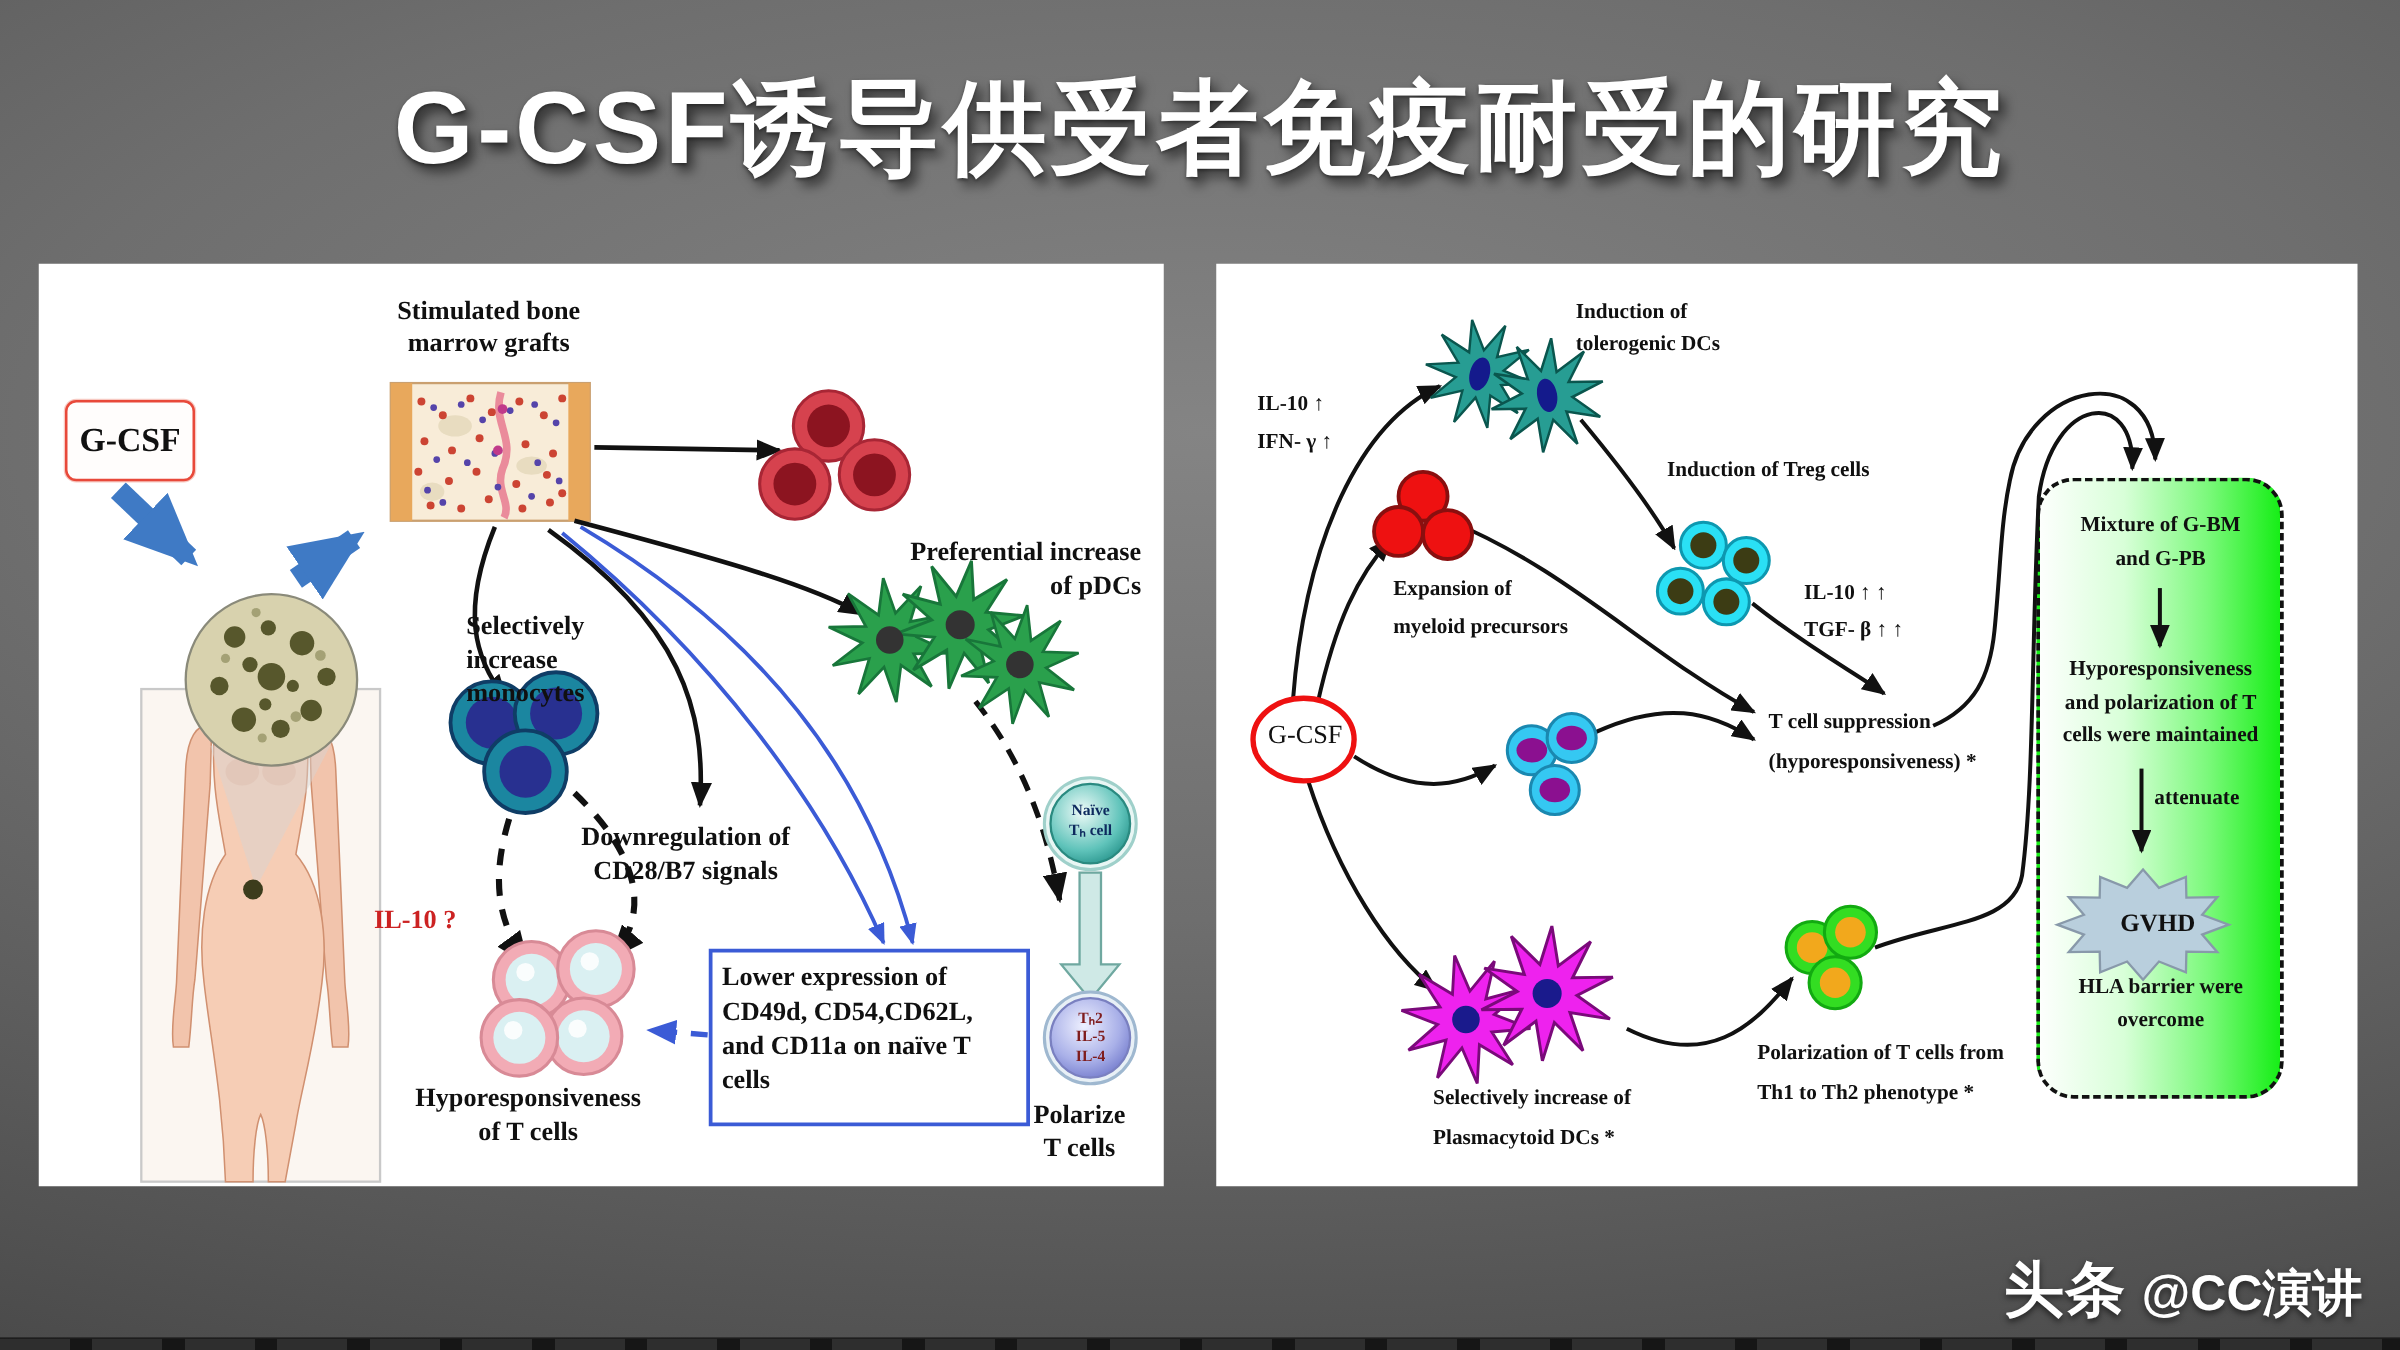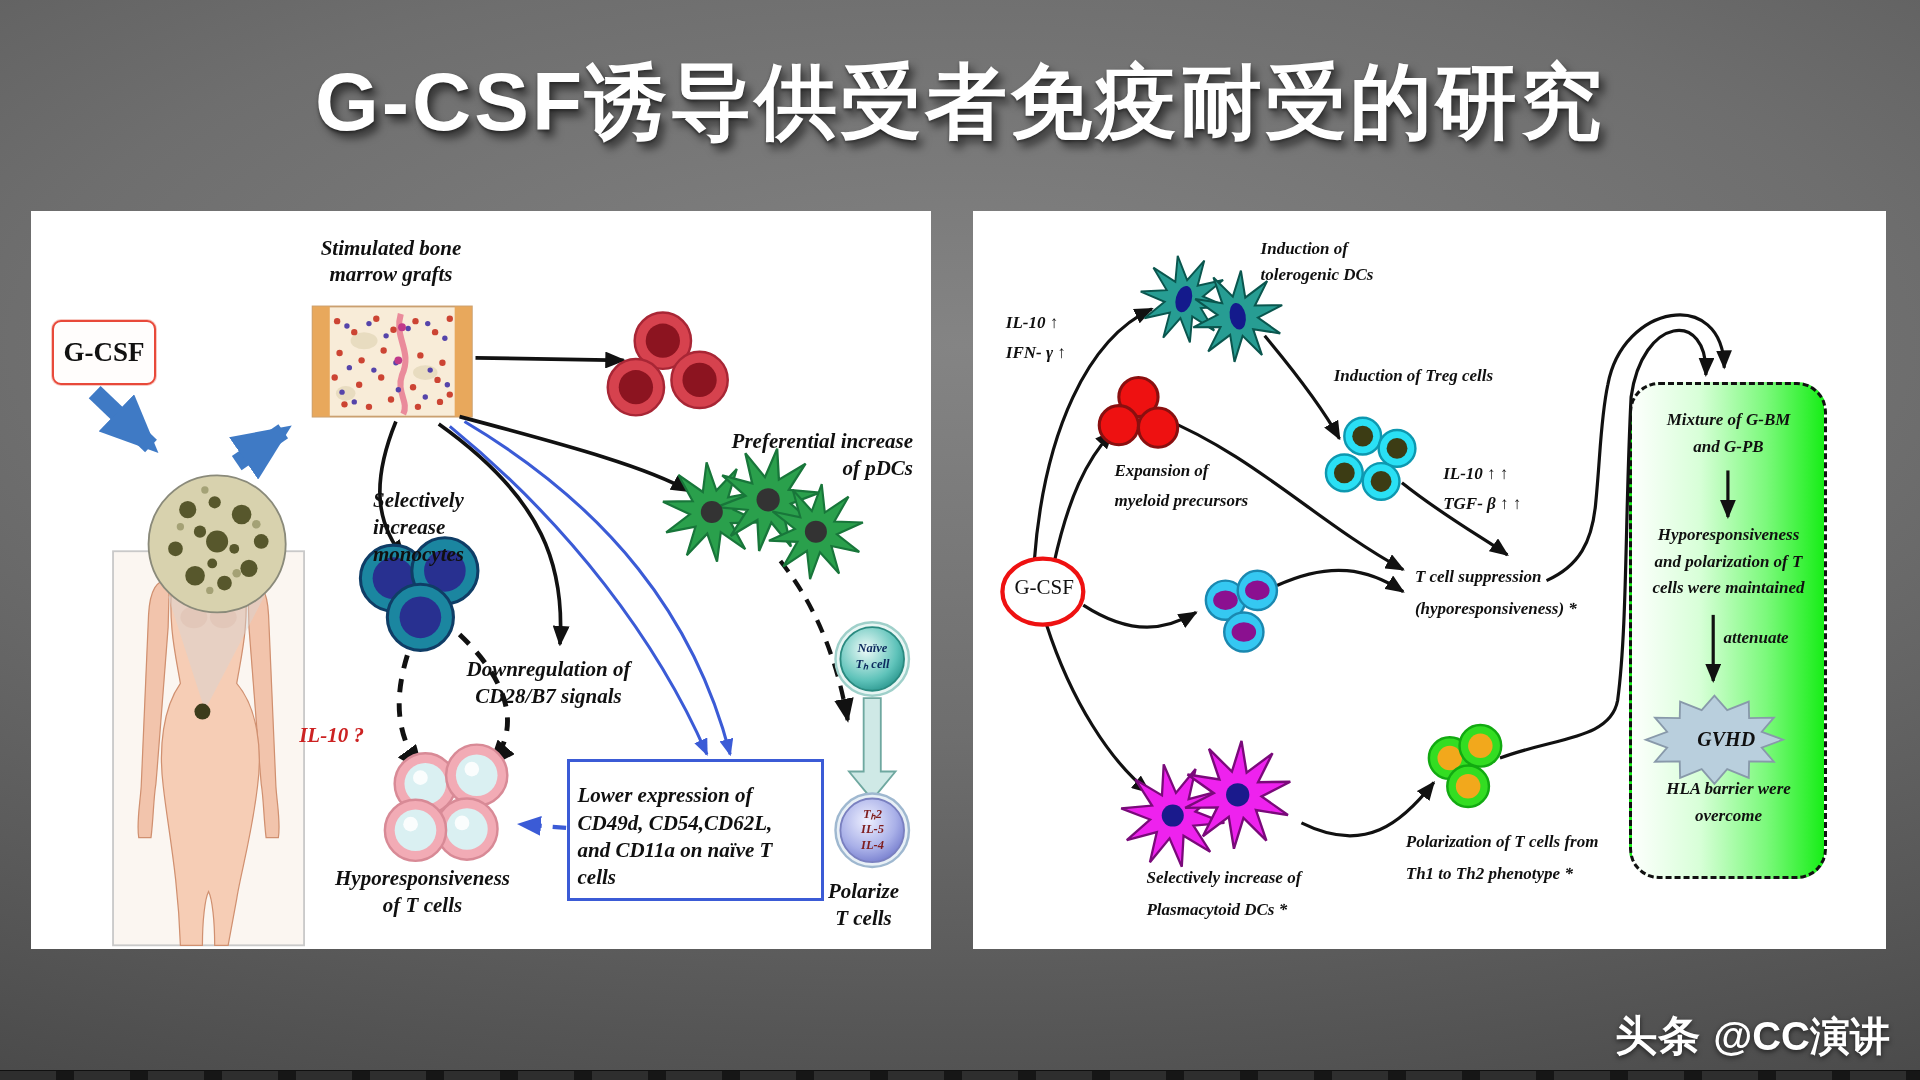--- a/index.html
+++ b/index.html
@@ -13,31 +13,31 @@
     color:#ffffff;font-size:82px;font-weight:800;letter-spacing:3px;
     text-shadow:5px 7px 9px rgba(0,0,0,.55),0 2px 3px rgba(0,0,0,.45);
   }
   .panel{position:absolute;background:#ffffff;overflow:hidden;}
   .panel.left {left:31px; top:211px;width:900px;height:738px;}
   .panel.right{left:973px;top:211px;width:913px;height:738px;}
   .panel svg{position:absolute;left:0;top:0;width:100%;height:100%;z-index:1;}
   .lbl{
     position:absolute;z-index:3;color:#101010;
     font-family:"Liberation Serif",serif;font-weight:bold;
-    white-space:pre-line;line-height:1.28;font-size:21px;font-style:italic;
+    white-space:pre-line;line-height:1.28;font-size:21px;
   }
   .center{text-align:center;}
   .rightal{text-align:right;}
   .red{color:#cc2222;}
   .small{font-size:12.5px;line-height:1.25;}
   .panel.right .lbl{font-size:17px;line-height:1.75;}
   .lower-box{
     position:absolute;z-index:2;left:59.5%;top:74.3%;width:28.6%;height:19.2%;
     background:#ffffff;border:3px solid #3b5bd6;box-sizing:border-box;
-    padding:20px 8px;
+    padding:6px 8px;
   }
   .lower-box .inner{position:static;font-size:21px;line-height:1.3;}
   .green-box{
     position:absolute;z-index:0;left:71.8%;top:23.2%;width:21.7%;height:67.3%;
     border:3.5px dashed #111;border-radius:30px;box-sizing:border-box;
     background:linear-gradient(to right,#fdfffd 0%,#d8ffd8 35%,#7bf97b 70%,#17ee17 100%);
   }
   .gcsf-red-box{
     position:absolute;z-index:3;left:2.3%;top:14.8%;width:11.2%;height:8.2%;
     border:2.5px solid #e8493a;border-radius:9px;background:#fffdfc;
@@ -46,21 +46,21 @@
     box-shadow:0 0 0 1px #f7c9c2;
   }
   .gcsf-ellipse-label{
     position:absolute;z-index:3;left:2%;top:49.3%;width:11.6%;text-align:center;
     font-family:"Liberation Serif",serif;font-weight:normal;font-size:21px;color:#111;
   }
   .watermark{
     position:absolute;right:30px;bottom:16px;z-index:5;display:flex;align-items:baseline;gap:12px;
     color:#fff;text-shadow:0 2px 5px rgba(0,0,0,.6);
   }
-  .watermark .brand{font-size:42px;font-weight:900;letter-spacing:1px;}
+  .watermark .brand{font-size:48px;font-weight:900;letter-spacing:1px;}
   .watermark .handle{font-size:40px;font-weight:700;}
   .bottom-strip{
     position:absolute;left:0;bottom:0;width:100%;height:9px;z-index:4;
     background:repeating-linear-gradient(90deg,#2e2e2e 0 56px,#161616 56px 74px);
     border-top:1px solid #101010;
   }
 </style>
 </head>
 <body>
 

